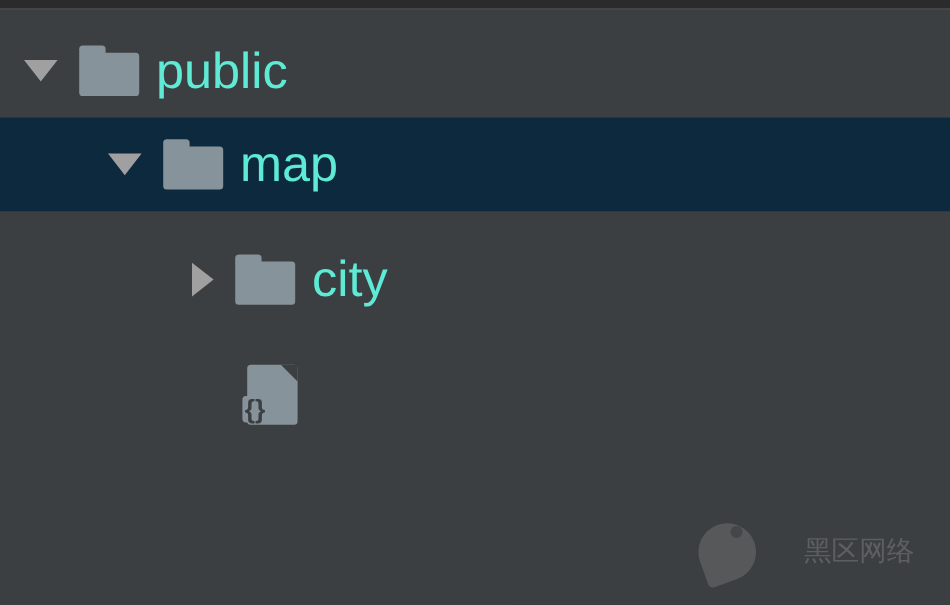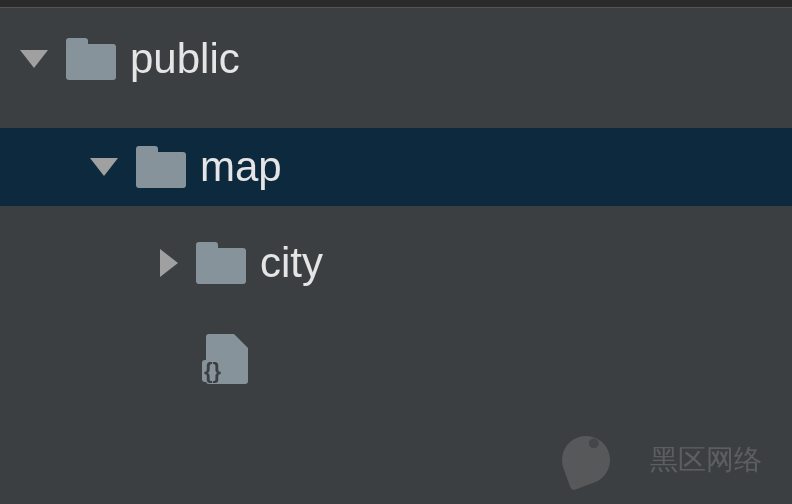--- a/index.html
+++ b/index.html
@@ -108,26 +108,25 @@
       font-size: 22px;
       font-weight: bold;
       color: #3c3f41;
       background-color: #87939a;
       padding: 0 2px;
       border-radius: 3px;
       line-height: 1;
     }
     .label {
       font-size: 42px;
-      color: #e5e5e5;
+      color: #5eead4;
       font-weight: 400;
     }
     .indent-1 {
       padding-left: 90px;
-      margin-top: 30px;
     }
     .indent-2 {
       padding-left: 160px;
       margin-top: 18px;
     }
     .watermark {
       position: absolute;
       bottom: 20px;
       right: 30px;
       display: flex;
@@ -148,21 +147,21 @@
       position: absolute;
       top: 6px;
       right: 6px;
       width: 10px;
       height: 10px;
       background: #555;
       border-radius: 50%;
     }
     .watermark-text {
       color: #999;
-      font-size: 28px;
+      font-size: 23px;
       line-height: 1.1;
       margin-left: 32px;
     }
   </style>
 </head>
 <body>
 
 <div class="top-bar"></div>
 
 <div class="tree">

